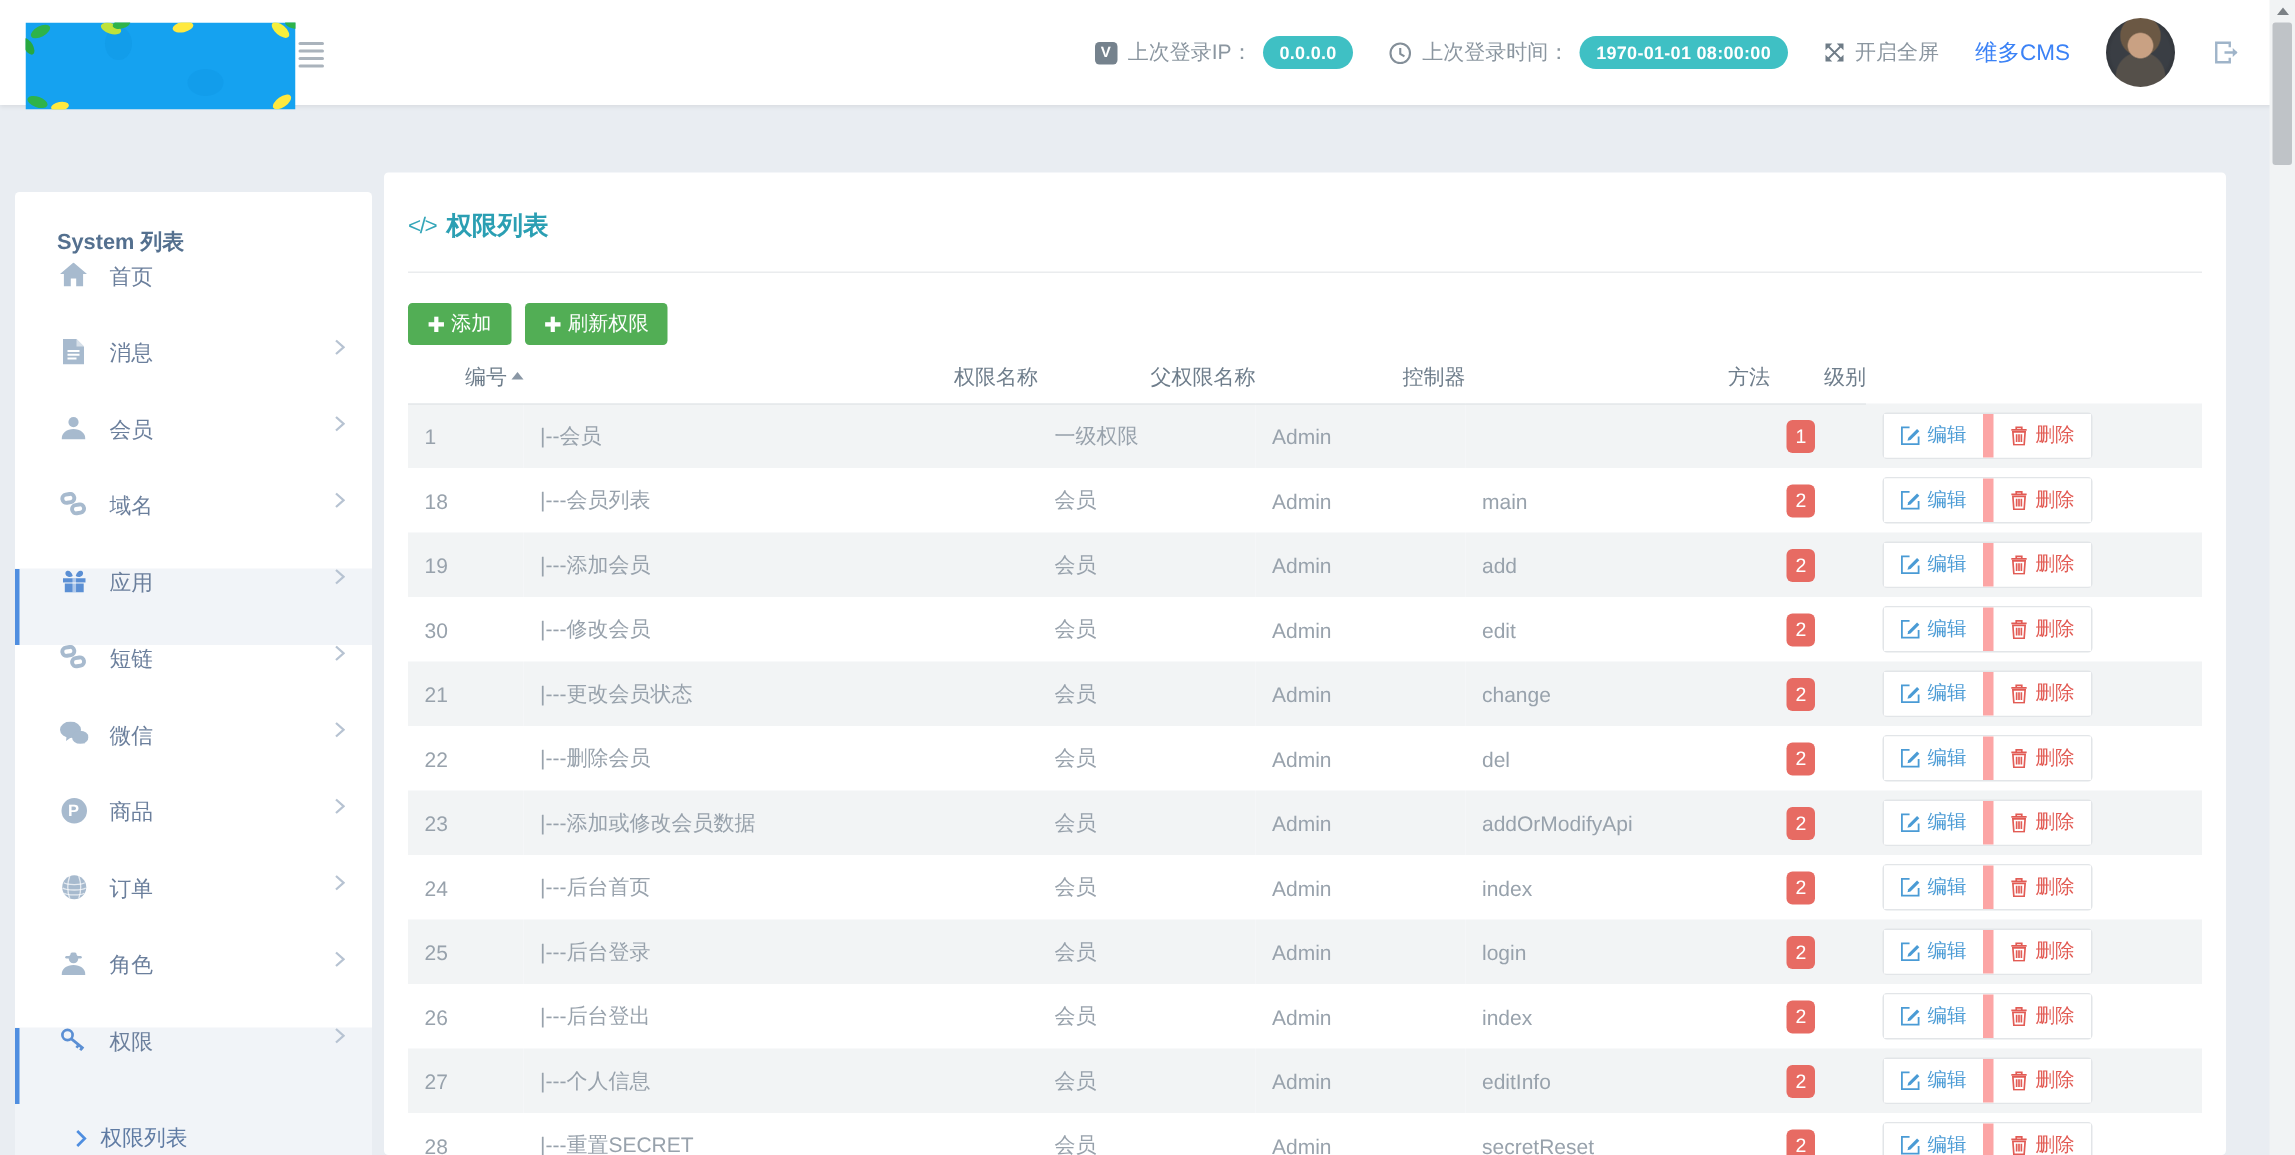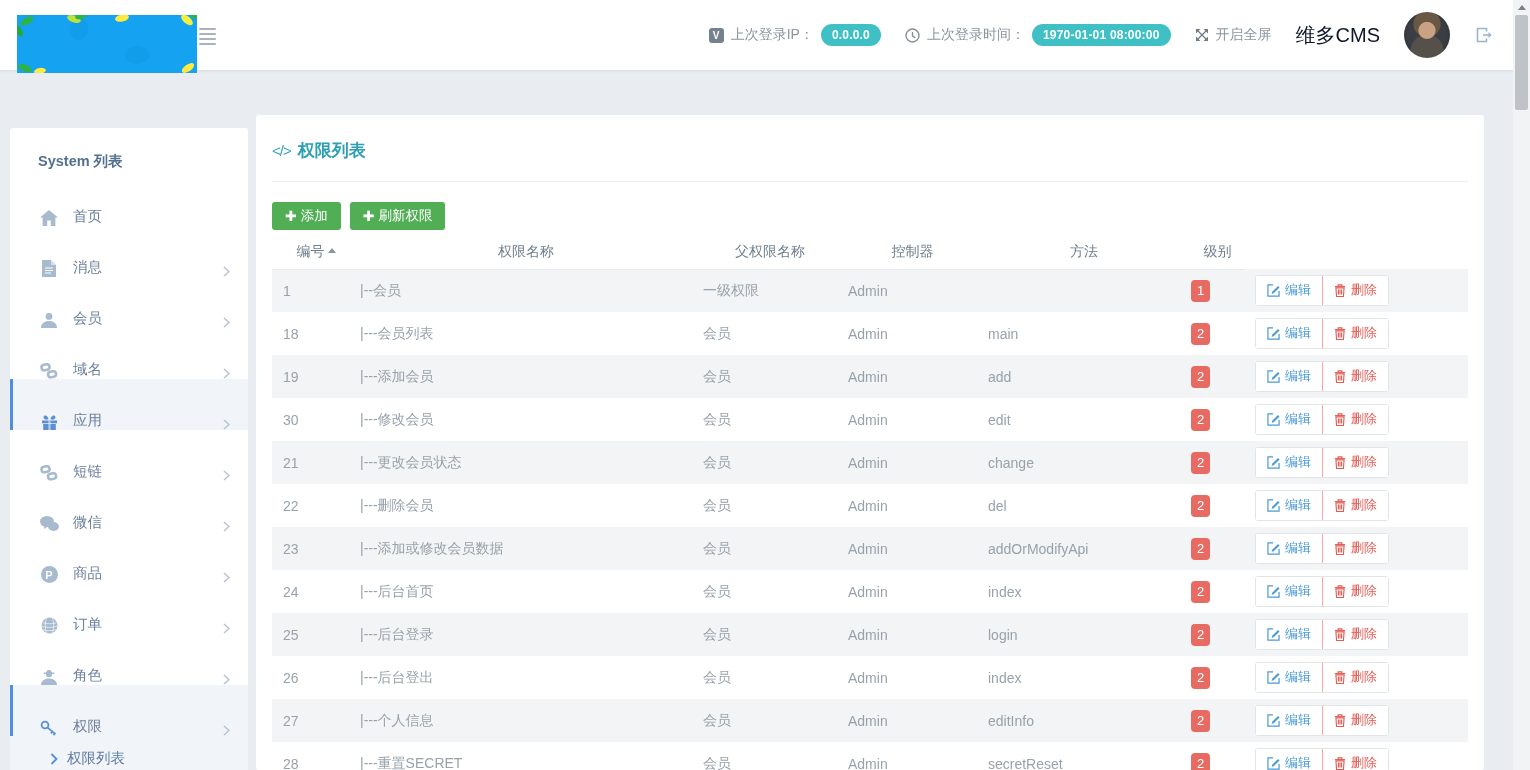--- a/index.html
+++ b/index.html
@@ -9,40 +9,40 @@
   
   .topbar { position:absolute; left:0; top:0; width:1530px; height:70px; background:#fff; box-shadow:0 1px 3px rgba(0,0,0,.07); z-index:2; }
   .logo { position:absolute; left:17px; top:15px; width:180px; height:58px; z-index:3; }
   .hamburger { position:absolute; left:199px; top:28px; width:17px; cursor:pointer; z-index:3; }
   .hamburger i { display:block; height:2px; background:#aab3bc; margin-bottom:3px; border-radius:1px; }
   .topbar-right { position:absolute; right:36px; top:0; height:70px; display:flex; align-items:center; gap:24px; z-index:3; }
   .tb-group { display:flex; align-items:center; gap:7px; color:#8b96a0; font-size:14px; }
   .v-ico { display:inline-flex; width:15px; height:15px; background:#75828d; color:#fff; border-radius:3px; font-size:10px; font-weight:bold; align-items:center; justify-content:center; }
   .pill { background:#3fc0c4; color:#fff; font-size:12px; font-weight:bold; padding:4px 11px; border-radius:11px; letter-spacing:.2px; }
   .fullscreen { cursor:pointer; }
-  .sitename { color:#0f172a; font-size:20px; cursor:pointer; }
+  .sitename { color:#3b82f6; font-size:15px; cursor:pointer; }
   .avatar { width:46px; height:46px; border-radius:50%; cursor:pointer;
     background:
       radial-gradient(circle at 50% 40%, #c9a183 0 8px, rgba(201,161,131,0) 9px),
       radial-gradient(circle at 50% 26%, #6b5844 0 13px, rgba(107,88,68,0) 14px),
       radial-gradient(circle at 50% 85%, #55504a 0 16px, rgba(85,80,74,0) 17px),
       radial-gradient(circle at 50% 50%, #3a3e44 0 60%, #1f2226 100%);
   }
   .logout { color:#9fb4c9; cursor:pointer; display:flex; }
 
   
   .scrollbar { position:absolute; right:0; top:0; width:17px; height:770px; background:#f1f3f4; z-index:9; }
   .scroll-up { height:15px; display:flex; align-items:center; justify-content:center; }
   .scroll-up::after { content:""; border-left:4px solid transparent; border-right:4px solid transparent; border-bottom:5px solid #7c8186; }
   .scroll-thumb { position:absolute; top:15px; left:2px; width:13px; height:95px; background:#bfc3c7; border-radius:2px; }
 
   
   .sidebar { position:absolute; left:10px; top:128px; width:238px; height:655px; background:#fff; border-radius:3px; overflow:hidden; }
   .side-title { padding:24px 0 4px 28px; font-size:14.5px; font-weight:bold; color:#54708f; }
-  .side-item { height:51px; display:flex; align-items:flex-end; padding-left:28px; position:relative; cursor:pointer; color:#6b7f9c; }
+  .side-item { height:51px; display:flex; align-items:flex-start; padding-left:28px; position:relative; cursor:pointer; color:#6b7f9c; }
   .side-item .s-ico { width:22px; margin-right:13px; color:#a7bace; display:flex; justify-content:center; }
   .side-item .s-label { font-size:14.5px; }
   .side-item .chev { position:absolute; right:18px; color:#b7c3d2; display:flex; }
   .side-item.active { background:#f1f4f8; box-shadow:inset 3px 0 0 #4f8ee0; }
   .side-item.active .s-ico { color:#5b8fd4; }
   .side-sub { background:#f1f4f8; }
   .side-sub .sub-item { height:45px; display:flex; align-items:center; padding-left:40px; cursor:pointer; }
   .side-sub .sub-arrow { color:#4f8ee0; margin-right:9px; display:flex; }
   .side-sub .sub-label { color:#5f7ba3; font-size:14.5px; }
   .pcircle { width:17px; height:17px; border-radius:50%; background:#a7bace; color:#fff; font-size:11px; font-weight:bold; display:flex; align-items:center; justify-content:center; }
@@ -51,29 +51,29 @@
   .content { position:absolute; left:256px; top:115px; width:1228px; height:655px; background:#fff; border-radius:3px; overflow:hidden; }
   .page-head { display:flex; align-items:center; padding:24px 16px 0 16px; }
   .code-ico { color:#35a6b9; font-size:15px; margin-right:7px; letter-spacing:-1px; }
   .page-title { color:#2b9fb3; font-size:17px; font-weight:bold; }
   .head-divider { border-bottom:1px solid #eaecee; margin:19px 16px 0 16px; }
   .toolbar { margin:20px 16px 11px 16px; display:flex; gap:9px; }
   .btn-green { background:#52ae55; color:#fff; border:none; border-radius:3px; font-size:13.5px; padding:0 13px; height:28px; display:inline-flex; align-items:center; gap:4px; cursor:pointer; font-family:inherit; }
   .btn-green .plus { font-weight:bold; font-size:14px; }
 
   table.grid { width:1196px; margin:0 16px; border-collapse:collapse; table-layout:fixed; }
-  table.grid th { height:28px; text-align:center; font-size:14px; font-weight:normal; color:#6e7d8b; padding:0 0 6px 11px; border-bottom:1px solid #e6e9eb; position:relative; }
+  table.grid th { height:28px; text-align:right; font-size:14px; font-weight:normal; color:#6e7d8b; padding:0 0 6px 11px; border-bottom:1px solid #e6e9eb; position:relative; }
   table.grid th.no-border { border-bottom:none; }
   .sort-caret { display:inline-block; margin-left:3px; border-left:4px solid transparent; border-right:4px solid transparent; border-bottom:5px solid #8a97a5; vertical-align:3px; }
   table.grid td { height:43px; font-size:14px; color:#98a2ac; padding:0 0 0 11px; }
   tr.striped td { background:#f2f4f5; }
   .level-badge { display:inline-block; min-width:9px; background:#e76b63; color:#fff; font-size:13px; padding:3px 6px 4px; border-radius:4px; text-align:center; line-height:15px; }
   .btn-group { display:inline-flex; border:1px solid #e2e5e8; border-radius:3px; background:#fff; }
   .btn-group button { background:#fff; border:none; font-family:inherit; font-size:13px; padding:5px 11px 6px; display:inline-flex; align-items:center; gap:5px; cursor:pointer; }
-  .btn-group button + button { border-left:1px solid #fca5a5; }
+  .btn-group button + button { border-left:7px solid #fca5a5; }
   .btn-edit { color:#4a9bd5;justify-content:flex-end; }
   .btn-delete { color:#e25b54; }
   svg { display:block; }
 </style>
 </head>
 <body>
 
 <div class="topbar">
   <div class="logo">
     <svg width="180" height="58" viewBox="0 0 180 58">

